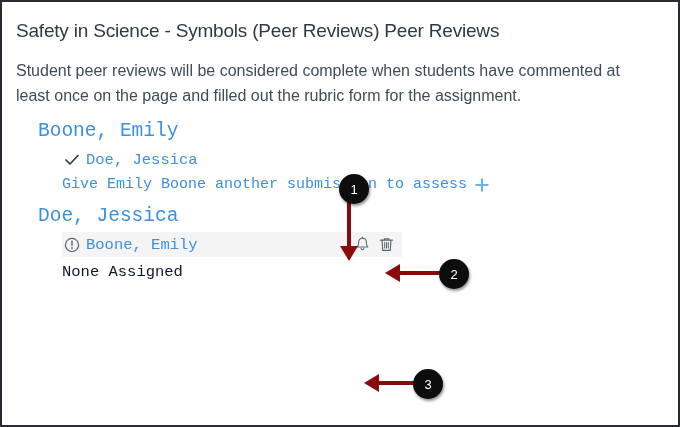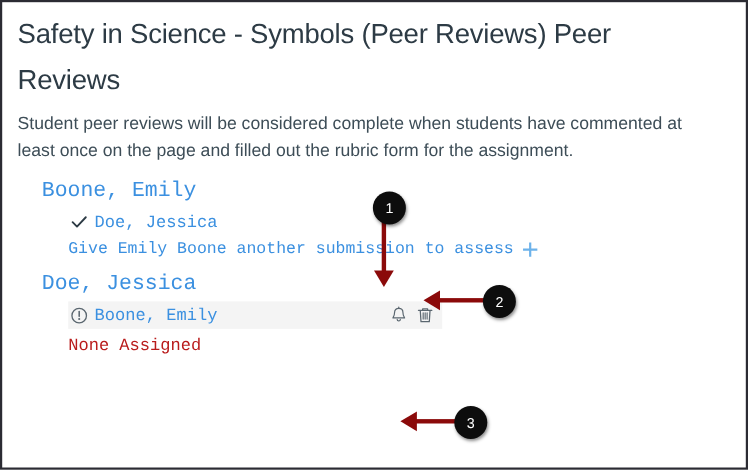--- a/index.html
+++ b/index.html
@@ -28,21 +28,21 @@
 
   #content {
     position: absolute;
     left: 14px;
     top: 8px;
     width: 640px;
   }
 
   .page-title {
     color: #2d3b45;
-    font-size: 25px;
+    font-size: 19px;
     line-height: 42px;
     font-weight: 400;
     letter-spacing: -0.2px;
     margin: 0 0 6px 0;
     width: 620px;
   }
 
   .page-desc {
     color: #3d4d57;
     font-size: 16px;
@@ -97,21 +97,21 @@
   }
 
   .assignee-label {
     color: #3b90e0;
     font-size: 15.5px;
     line-height: 22px;
     white-space: nowrap;
   }
 
   .assignee-label.plain {
-    color: #b91c1c;
+    color: #0f172a;
   }
 
   .row-actions {
     margin-left: auto;
     display: flex;
     align-items: center;
     gap: 5px;
   }
 
   .icon-btn {

